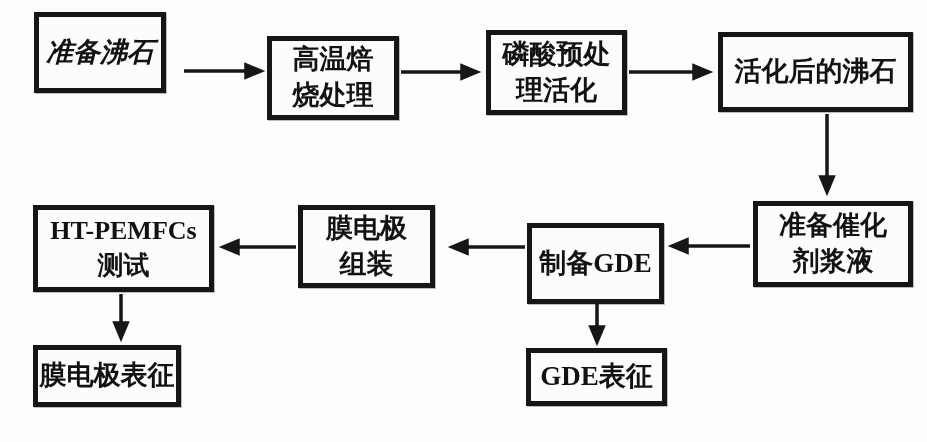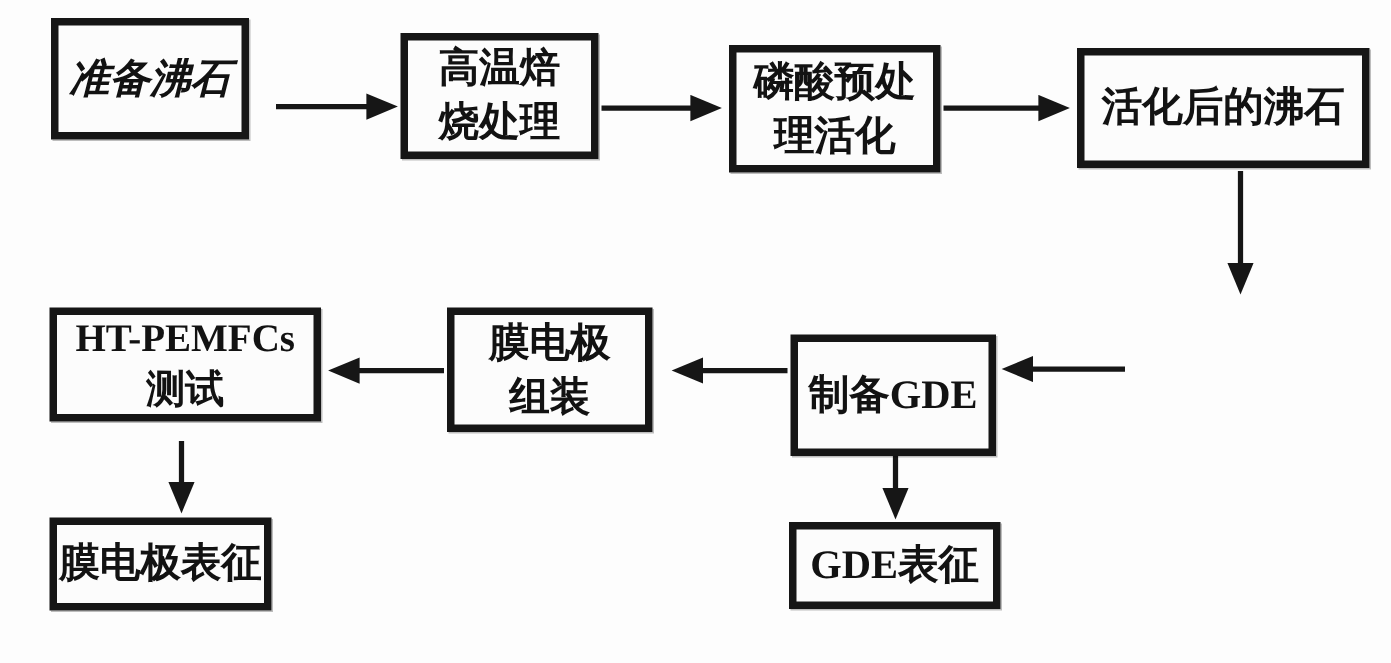--- a/index.html
+++ b/index.html
@@ -33,27 +33,27 @@
     text-align: center;
     color: #121212;
     font-weight: bold;
     font-size: 27px;
     line-height: 1.32;
     white-space: pre-line;
     box-shadow: 1px 1px 0 rgba(0,0,0,0.25);
   }
   
   #n-prepare-zeolite        { left: 34px;  top: 12px;  width: 132px; height: 81px; font-style: italic; }
-  #n-calcination            { left: 267px; top: 22px;  width: 132px; height: 84px; }
+  #n-calcination            { left: 267px; top: 36px;  width: 132px; height: 84px; }
   #n-acid-activation        { left: 486px; top: 30px;  width: 141px; height: 85px; }
   #n-activated-zeolite      { left: 718px; top: 32px;  width: 195px; height: 80px; }
   #n-catalyst-slurry        { left: 753px; top: 201px; width: 160px; height: 86px; }
   #n-prepare-gde            { left: 527px; top: 207px; width: 137px; height: 81px; margin-top: 16px; }
   #n-mea-assembly           { left: 298px; top: 205px; width: 137px; height: 83px; }
-  #n-ht-pemfcs-test         { left: 33px;  top: 205px; width: 181px; height: 76px; font-size: 26px; }
+  #n-ht-pemfcs-test         { left: 33px;  top: 205px; width: 181px; height: 87px; font-size: 26px; }
   #n-mea-characterization   { left: 33px;  top: 345px; width: 148px; height: 62px; }
   #n-gde-characterization   { left: 526px; top: 348px; width: 141px; height: 58px; }
 </style>
 </head>
 <body>
 
 <div class="stage">
 
   <svg class="arrow-layer" viewBox="0 0 927 442" xmlns="http://www.w3.org/2000/svg">
     <defs>
@@ -85,20 +85,24 @@
 
   <div class="node" id="n-acid-activation">
     <span>磷酸预处
 理活化</span>
   </div>
 
   <div class="node" id="n-activated-zeolite">
     <span>活化后的沸石</span>
   </div>
 
+  <div class="node" id="n-catalyst-slurry">
+    <span>准备催化
+剂浆液</span>
+  </div>
 
   <div class="node" id="n-prepare-gde">
     <span>制备GDE</span>
   </div>
 
   <div class="node" id="n-mea-assembly">
     <span>膜电极
 组装</span>
   </div>
 

